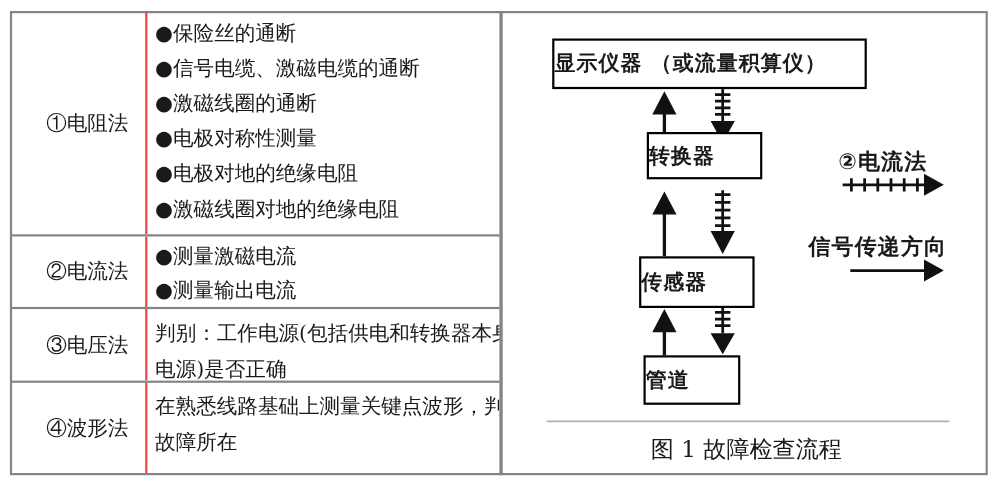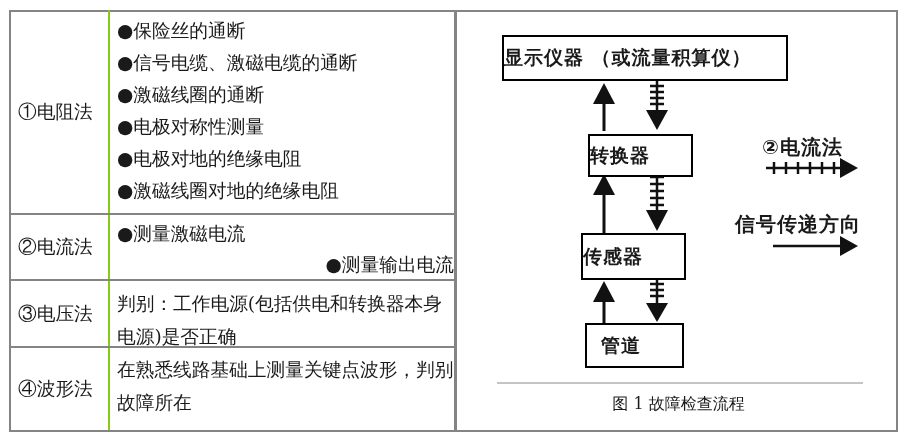--- a/index.html
+++ b/index.html
@@ -9,34 +9,34 @@
   .sans{font-family:"DejaVu Sans","Liberation Sans",sans-serif;}
 
   
   #frame{position:absolute;left:9px;top:10px;width:889px;height:422px;
          border:2px solid #848484;box-sizing:border-box;background:#fff;}
   #v-divider{position:absolute;left:454px;top:10px;width:3px;height:422px;background:#848484;}
 
   
   .t-row{position:absolute;left:11px;width:443px;display:flex;box-sizing:border-box;overflow:hidden;}
   .t-row.bordered{border-top:2px solid #848484;}
-  .t-label{width:99px;min-width:99px;border-right:2px solid #84cc16;box-sizing:border-box;
-           display:flex;align-items:center;padding-left:7px;font-size:18.7px;}
+  .t-label{width:99px;min-width:99px;border-right:2px solid #ef4444;box-sizing:border-box;
+           display:flex;align-items:center;padding-left:7px;font-size:18.7px;margin-left:24px;}
   .t-content{flex:1;box-sizing:border-box;padding-left:7px;padding-right:0;}
   .bullet-line{height:32px;line-height:32px;font-size:18.7px;white-space:nowrap;}
   .para{font-size:18.7px;line-height:33px;width:338px;}
 
   
   .fc-box{position:absolute;border:2px solid #000;background:#fff;box-sizing:border-box;
           display:flex;align-items:center;
           font-size:19px;font-weight:bold;letter-spacing:1px;z-index:3;}
   #fc-svg{position:absolute;left:459px;top:10px;width:439px;height:422px;z-index:1;}
   .legend-label{position:absolute;font-size:20px;font-weight:bold;letter-spacing:1px;z-index:3;}
   #caption{position:absolute;left:459px;top:394px;width:439px;text-align:center;
-           font-size:16px;z-index:3;}
+           font-size:21px;z-index:3;}
 </style>
 </head>
 <body>
 
 <div id="page">
 
   <div id="frame"></div>
   <div id="v-divider"></div>
 
   <div class="t-row serif" style="top:10px;height:203px;">
@@ -48,21 +48,21 @@
       <div class="bullet-line">●电极对称性测量</div>
       <div class="bullet-line">●电极对地的绝缘电阻</div>
       <div class="bullet-line">●激磁线圈对地的绝缘电阻</div>
     </div>
   </div>
 
   <div class="t-row serif bordered" style="top:213px;height:66px;">
     <div class="t-label">②电流法</div>
     <div class="t-content" style="padding-top:3px;">
       <div class="bullet-line" style="height:31px;line-height:31px;">●测量激磁电流</div>
-      <div class="bullet-line" style="height:31px;line-height:31px;text-align:right;">●测量输出电流</div>
+      <div class="bullet-line" style="height:31px;line-height:31px;">●测量输出电流</div>
     </div>
   </div>
 
   <div class="t-row serif bordered" style="top:279px;height:67px;">
     <div class="t-label">③电压法</div>
     <div class="t-content" style="padding-top:6px;">
       <div class="para">判别：工作电源(包括供电和转换器本身电源)是否正确</div>
     </div>
   </div>
 
@@ -122,27 +122,27 @@
       <line x1="314" y1="236" x2="382" y2="236"></line>
       <polygon points="381,226 381,246 399,236" stroke="none"></polygon>
     </g>
 
     <line x1="38" y1="373" x2="404" y2="373" stroke="#b0b0b0" stroke-width="1.5"></line>
   </svg>
 
   <div class="fc-box sans" style="left:502px;top:35px;width:286px;height:46px;">
     <span>显示仪器 （或流量积算仪）</span>
   </div>
-  <div class="fc-box sans" style="left:588px;top:134px;width:105px;height:43px;">
+  <div class="fc-box sans" style="left:588px;top:120px;width:105px;height:43px;">
     <span>转换器</span>
   </div>
   <div class="fc-box sans" style="left:581px;top:233px;width:105px;height:47px;">
     <span>传感器</span>
   </div>
-  <div class="fc-box sans" style="left:585px;top:323px;width:99px;height:45px;padding-left:14px;">
+  <div class="fc-box sans" style="left:585px;top:323px;width:88px;height:45px;">
     <span>管道</span>
   </div>
 
   <div class="legend-label sans" style="left:762px;top:134px;">②电流法</div>
   <div class="legend-label sans" style="left:735px;top:211px;">信号传递方向</div>
 
   <div id="caption" class="serif">图 1 故障检查流程</div>
 
 </div>
 

